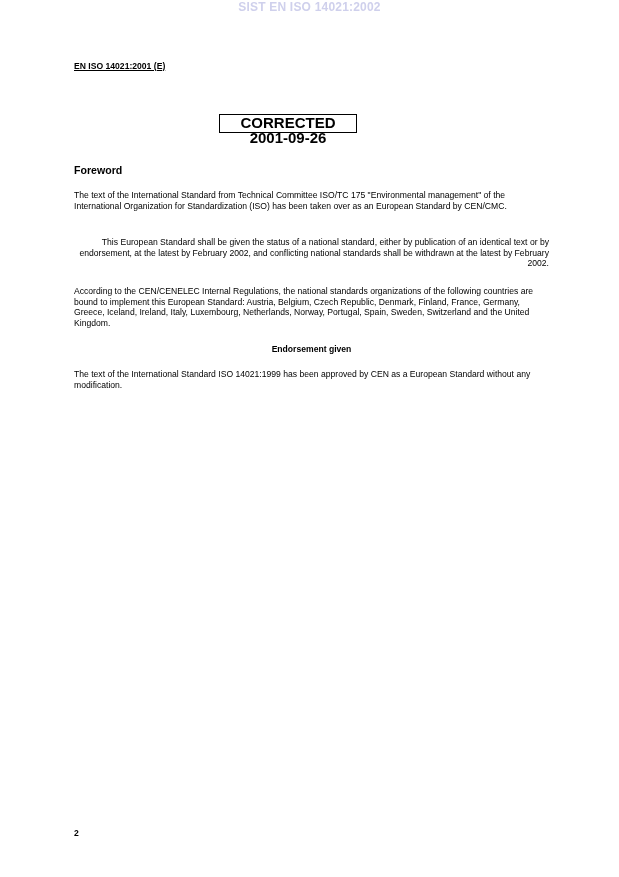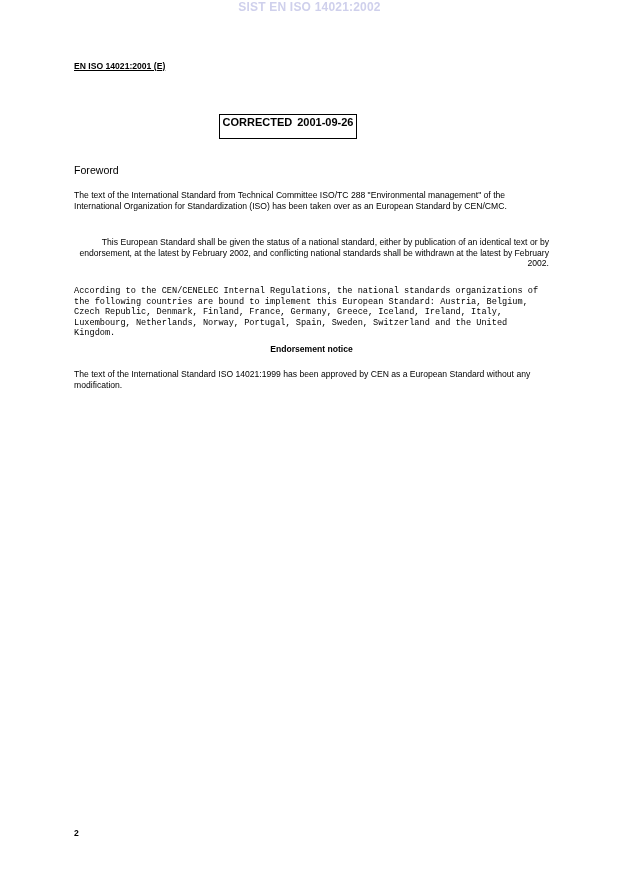--- a/index.html
+++ b/index.html
@@ -34,48 +34,48 @@
       font-size: 8.6px;
       font-weight: bold;
       line-height: 11px;
       text-decoration: underline;
     }
     .corrected-box {
       position: absolute;
       top: 114px;
       left: 219px;
       width: 138px;
-      height: 25px;
+      height: 19px;
       border: 1px solid #000;
       box-sizing: border-box;
-      font-size: 11px;
+      font-size: 15px;
       font-weight: bold;
       line-height: 15px;
       text-align: center;
       word-spacing: 2px;
     }
     .heading {
       position: absolute;
       top: 164px;
       left: 74px;
       font-size: 10.6px;
-      font-weight: normal;
+      font-weight: bold;
       line-height: 13px;
     }
     .para {
       position: absolute;
       left: 74px;
       width: 475px;
       font-size: 8.6px;
       line-height: 10.5px;
       margin: 0;
     }
     .p1 { top: 190px; }
     .p2 { top: 237px; text-align: right; }
-    .p3 { top: 286px; font-family: Liberation Mono, monospace; }
+    .p3 { top: 286px; }
     .subheading {
       position: absolute;
       top: 344px;
       left: 74px;
       width: 475px;
       text-align: center;
       font-size: 8.6px;
       font-weight: bold;
       line-height: 11px;
     }
@@ -93,21 +93,21 @@
 <body>
 
 <div class="watermark">SIST EN ISO 14021:2002</div>
 
 <div class="doc-id">EN ISO 14021:2001 (E)</div>
 
 <div class="corrected-box">CORRECTED  2001-09-26</div>
 
 <div class="heading">Foreword</div>
 
-<p class="para p1">The text of the International Standard from Technical Committee ISO/TC 288 "Environmental management" of the International Organization for Standardization (ISO) has been taken over as an European Standard by CEN/CMC.</p>
+<p class="para p1">The text of the International Standard from Technical Committee ISO/TC 175 "Environmental management" of the International Organization for Standardization (ISO) has been taken over as an European Standard by CEN/CMC.</p>
 <p class="para p2">This European Standard shall be given the status of a national standard, either by publication of an identical text or by endorsement, at the latest by February 2002, and conflicting national standards shall be withdrawn at the latest by February 2002.</p>
 <p class="para p3">According to the CEN/CENELEC Internal Regulations, the national standards organizations of the following countries are bound to implement this European Standard: Austria, Belgium, Czech Republic, Denmark, Finland, France, Germany, Greece, Iceland, Ireland, Italy, Luxembourg, Netherlands, Norway, Portugal, Spain, Sweden, Switzerland and the United Kingdom.</p>
 
-<div class="subheading">Endorsement notice</div>
+<div class="subheading">Endorsement given</div>
 
 <p class="para p4">The text of the International Standard ISO 14021:1999 has been approved by CEN as a European Standard without any modification.</p>
 
 <div class="page-number">2</div>
 
 </body></html>

